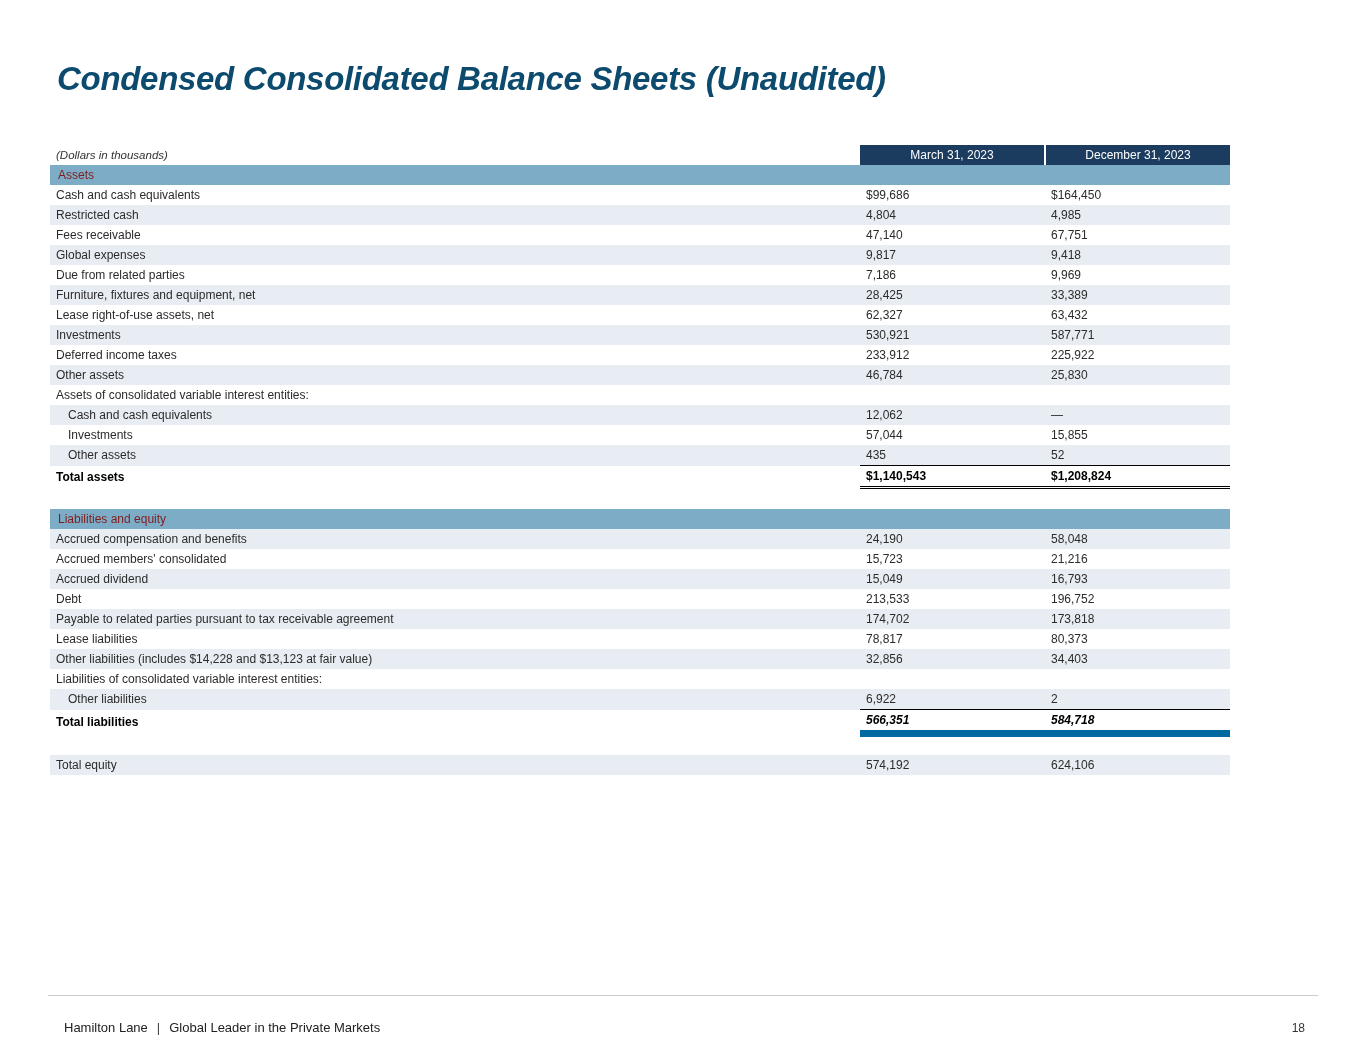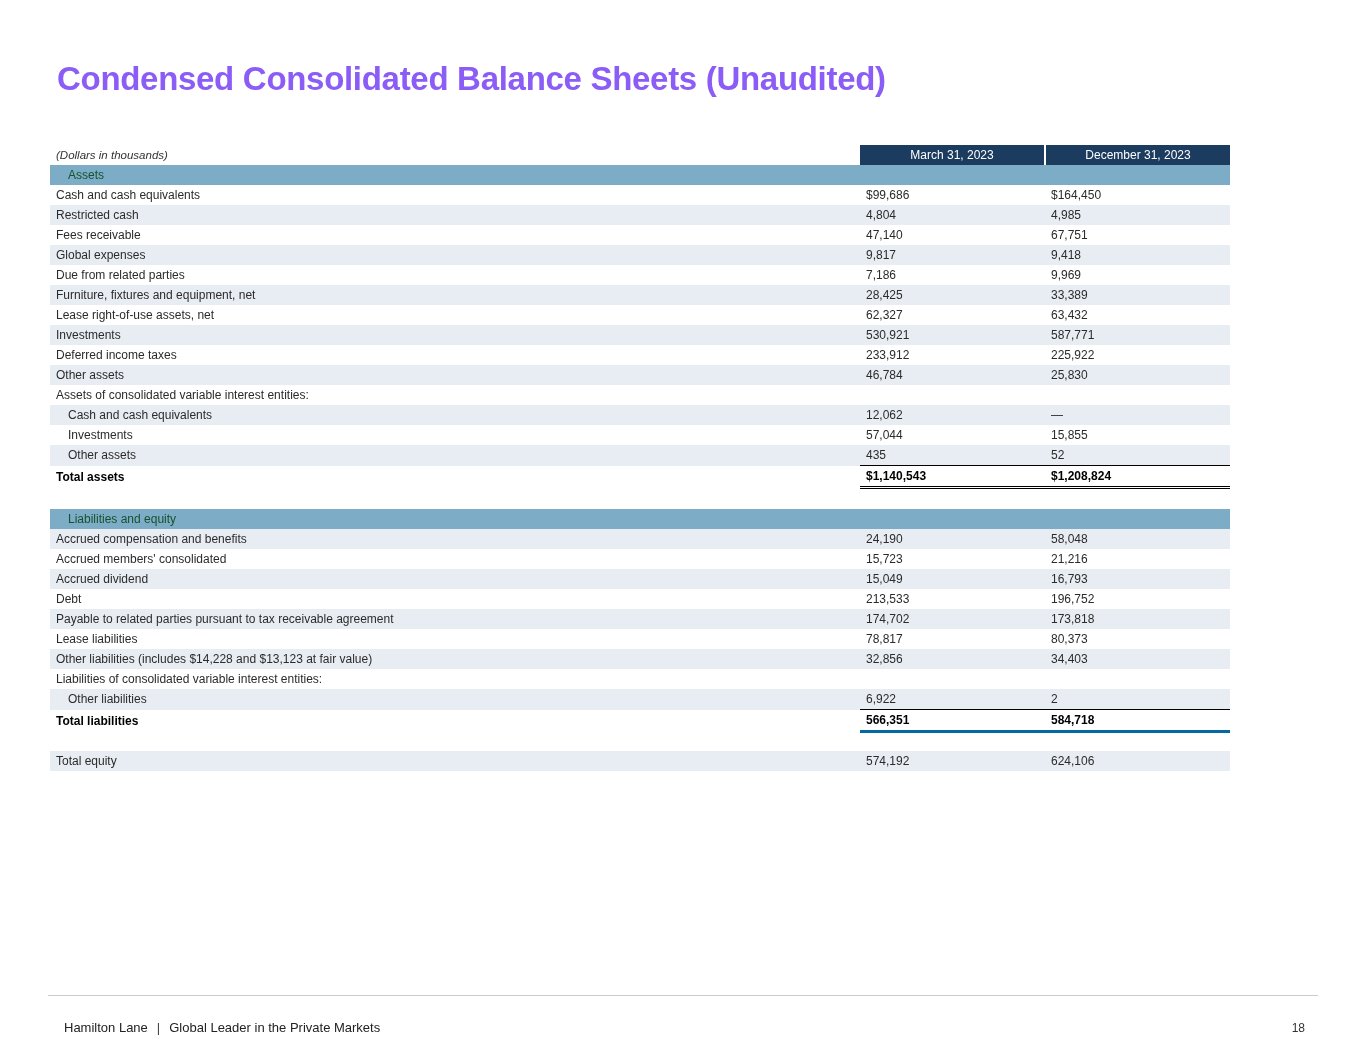--- a/index.html
+++ b/index.html
@@ -12,21 +12,22 @@
     position: relative;
     overflow: hidden;
   }
   .title {
     margin: 0;
     position: absolute;
     left: 57px; top: 60px;
     font-size: 33px;
     font-weight: 700;
     letter-spacing: -0.3px;
-    color: #8b5cf6;
+    color: #0c4a6e;
+    font-style: italic;
   }
   table.bs {
     position: absolute;
     left: 50px; top: 145px;
     width: 1180px;
     border-collapse: collapse;
     table-layout: fixed;
   }
   col.c-label { width: 810px; }
   col.c-val   { width: 185px; }
@@ -46,34 +47,34 @@
   }
   td.navy {
     background: var(--navy, #1b3b5f);
     color: #ffffff;
     text-align: center;
     font-size: 12px;
   }
   td.navy-sep { border-left: 2px solid #ffffff; }
   tr.band td {
     background: var(--band, #7dacc7);
-    color: #14532d;
-    font-size: 12px;
-    padding-left: 18px;
+    color: #7f1d1d;
+    font-size: 12px;
+    padding-left: 8px;
   }
   tr.alt td { background: var(--stripe, #e8edf3); }
   td.num {
     text-align: left;
     padding-right: 16px;
     font-variant-numeric: tabular-nums;
   }
   td.indent { padding-left: 18px; }
   tr.total-row td { font-weight: 700; color: #000; }
   tr.t-top td.num    { border-top: 1px solid #000; }
-  tr.t-single td.num { border-bottom: 3px solid #0369a1; }
+  tr.t-single td.num { border-bottom: 7px solid #0369a1; font-style: italic; }
   tr.t-double td.num { border-bottom: 3px double #000; }
   tr.gap td    { height: 20px; padding: 0; background: #fff; }
   tr.spacer td { height: 18px; padding: 0; background: #fff; }
   .footer-rule {
     position: absolute;
     left: 48px; right: 47px;
     top: 995px;
     border-top: 1px solid #cccccc;
   }
   .footer {

